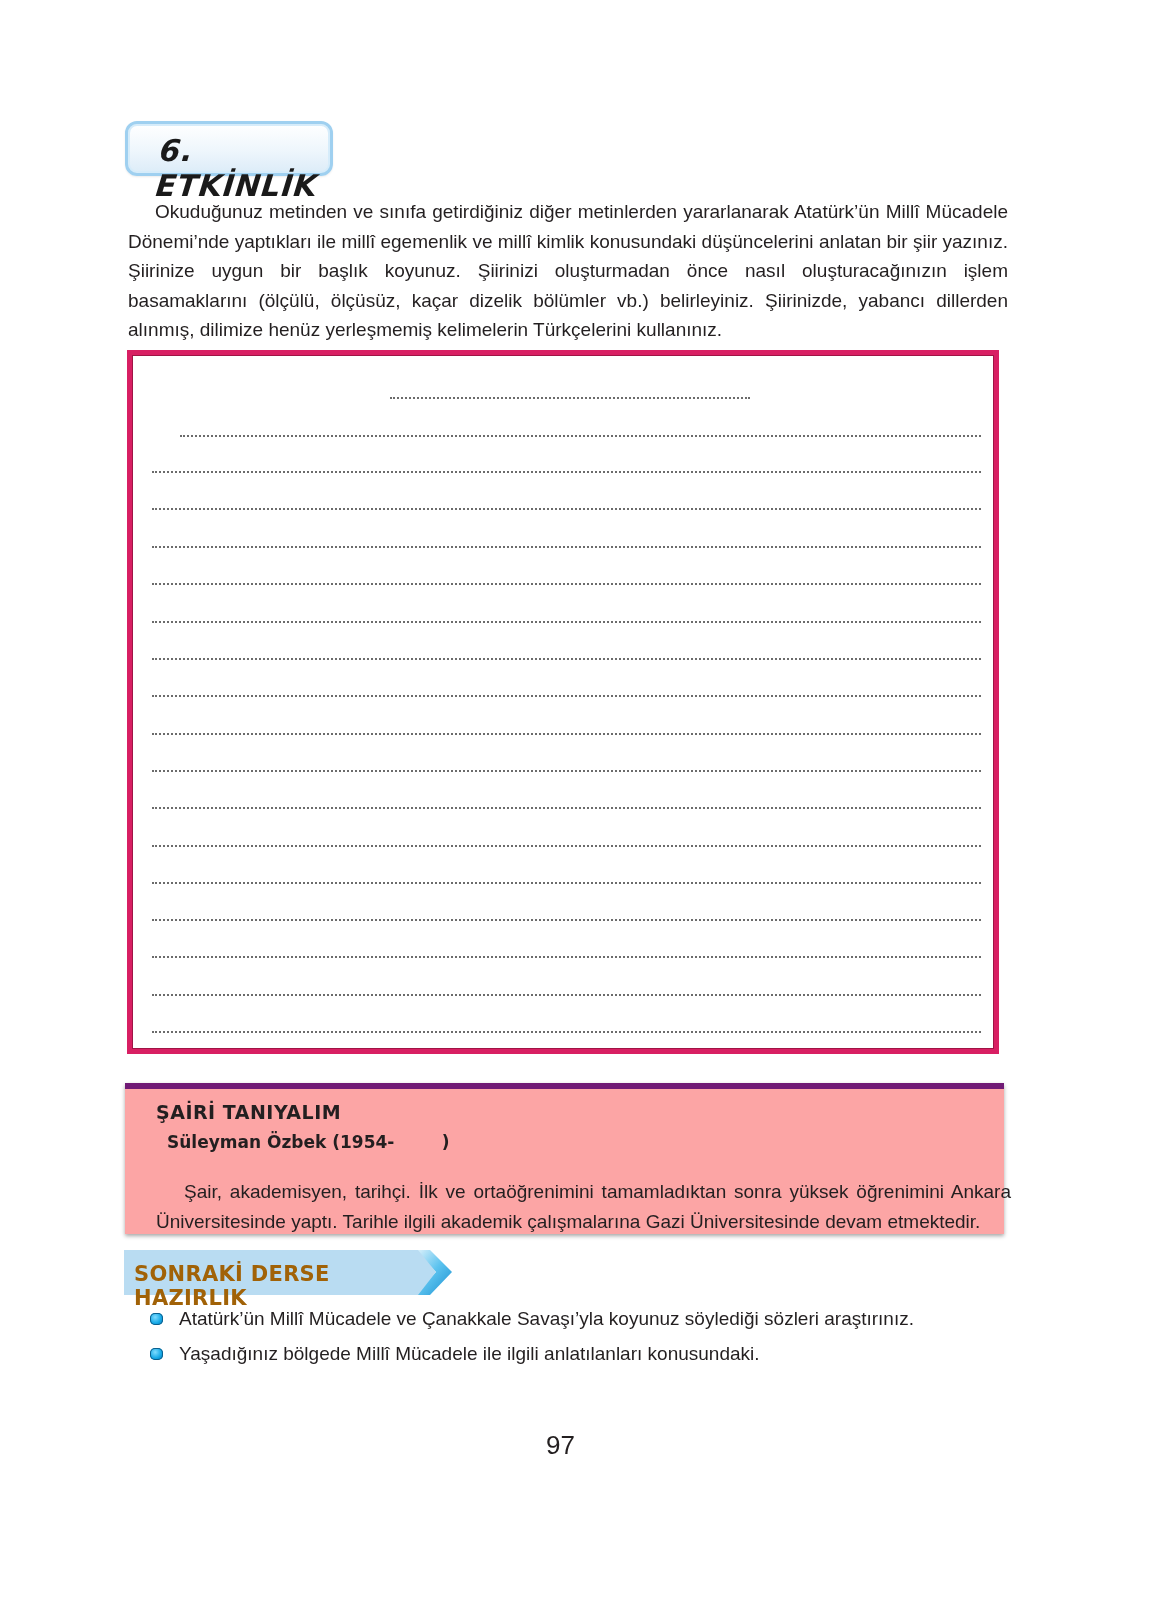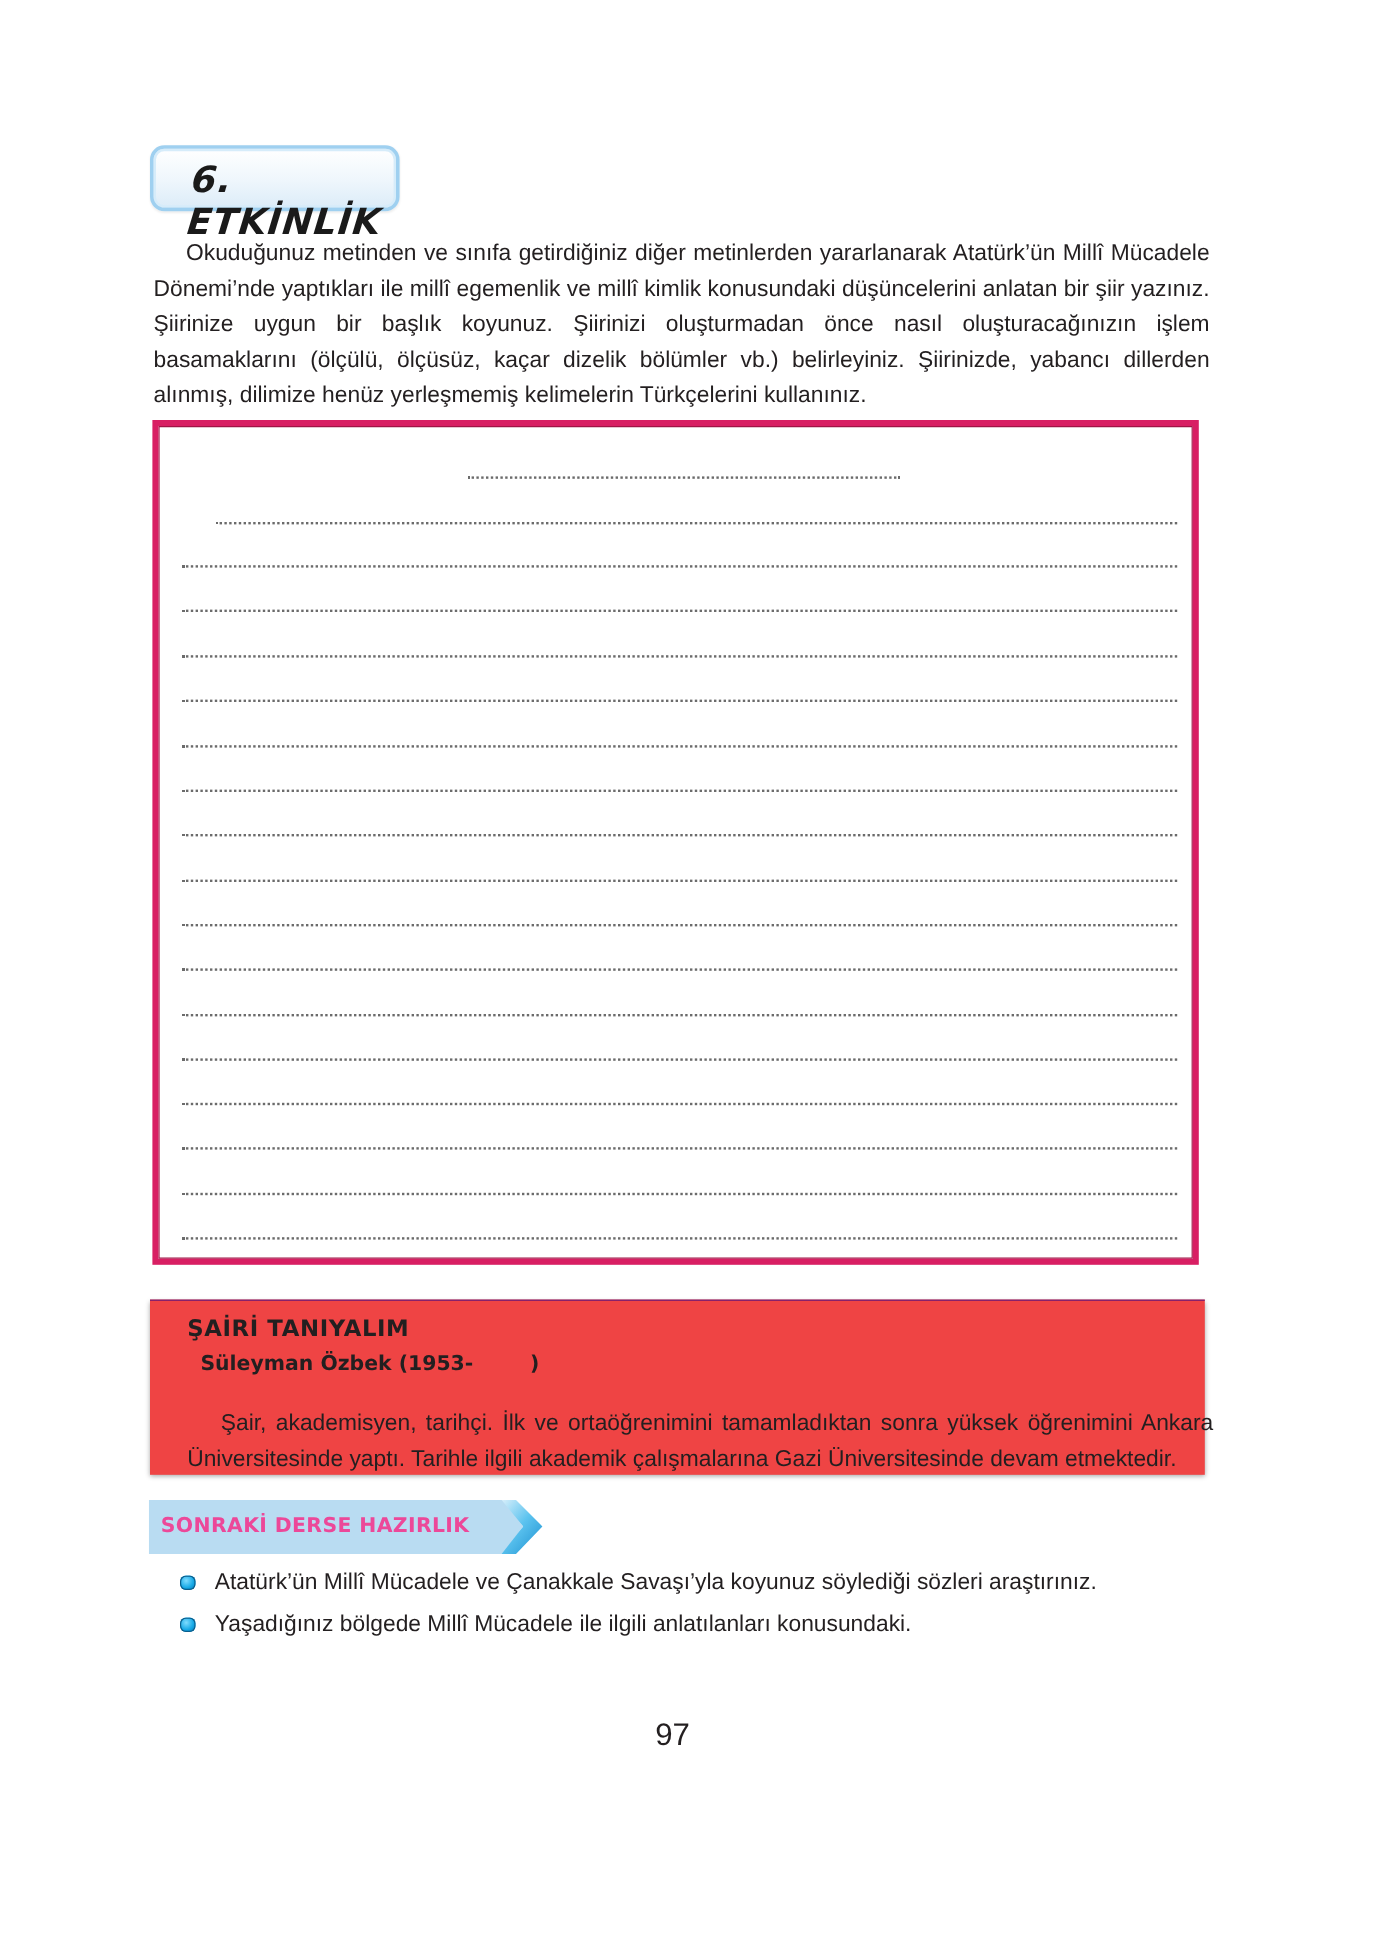--- a/index.html
+++ b/index.html
@@ -25,34 +25,34 @@
   .frame { position: absolute; left: 127px; top: 350px; width: 872px; height: 704px;
            box-sizing: border-box; border: 5px solid #d81f63;
            box-shadow: inset 0 0 0 1px #a01445; background: #fff; }
   .line { position: absolute; height: 0; border-top: 2px dotted #6b6b6b; }
   .line.title-line { left: 258px; width: 360px; }
   .line.first { left: 48px; width: 801px; }
   .line.normal { left: 20px; width: 829px; }
 
   
   .poet-box { position: absolute; left: 125px; top: 1083px; width: 879px; height: 145px;
-              background: #ef4444; box-shadow: 0 2px 4px rgba(0,0,0,0.35);
-              border-top: 1px solid #701a75; }
+              background: #fca5a5; box-shadow: 0 2px 4px rgba(0,0,0,0.35);
+              border-top: 6px solid #701a75; }
   .poet-title { position: absolute; left: 31px; top: 12px; font-size: 19px; font-weight: bold;
                 letter-spacing: 0.5px; font-family: "DejaVu Sans", sans-serif; }
   .poet-name { position: absolute; left: 42px; top: 43px; font-size: 17px; font-weight: bold;
                font-family: "DejaVu Sans", sans-serif; }
   .poet-bio { position: absolute; left: 14px; top: 71px; width: 855px; font-size: 19px;
               line-height: 30px; text-indent: 28px; margin: 17px; text-align: justify; }
 
   
   .next-banner { position: absolute; left: 124px; top: 1250px; width: 326px; height: 45px; }
   .next-banner svg { position: absolute; left: 0; top: 0; }
-  .next-title { position: absolute; left: 10px; top: 12px; font-size: 17px; font-weight: bold;
-                letter-spacing: 0.3px; font-family: "DejaVu Sans", sans-serif; color: #ec4899; }
+  .next-title { position: absolute; left: 10px; top: 12px; font-size: 21px; font-weight: bold;
+                letter-spacing: 0.3px; font-family: "DejaVu Sans", sans-serif; color: #a16207; }
 
   
   .bullets { position: absolute; left: 150px; top: 1306px; margin: 0; padding: 0; list-style: none; }
   .bullets li { position: relative; height: 34.5px; line-height: 26px; font-size: 19px;
                 padding-left: 29px; white-space: nowrap; }
   .bullet-dot { position: absolute; left: 0; top: 7px; width: 13px; height: 12px; border-radius: 5px;
                 background: radial-gradient(circle at 40% 35%, #7fdcff 0%, #15a8e6 55%, #0a6fa8 100%);
                 box-shadow: 0 0 0 1px #0b5e8c inset; }
 
   .page-number { position: absolute; left: 546px; top: 1430px; font-size: 26px; color: #231f20; }
@@ -82,21 +82,21 @@
   <div class="line normal" style="top:490px"></div>
   <div class="line normal" style="top:527px"></div>
   <div class="line normal" style="top:564px"></div>
   <div class="line normal" style="top:601px"></div>
   <div class="line normal" style="top:639px"></div>
   <div class="line normal" style="top:676px"></div>
 </div>
 
 <div class="poet-box">
   <div class="poet-title">ŞAİRİ TANIYALIM</div>
-  <div class="poet-name" style="white-space:pre">Süleyman Özbek (1953-        )</div>
+  <div class="poet-name" style="white-space:pre">Süleyman Özbek (1954-        )</div>
   <p class="poet-bio">Şair, akademisyen, tarihçi. İlk ve ortaöğrenimini tamamladıktan sonra yüksek öğrenimini Ankara Üniversitesinde yaptı. Tarihle ilgili akademik çalışmalarına Gazi Üniversitesinde devam etmektedir.</p>
 </div>
 
 <div class="next-banner">
   <svg width="330" height="45" viewBox="0 0 330 45">
     <defs>
       <linearGradient id="arrowGrad" x1="0" y1="0" x2="1" y2="1">
         <stop offset="0" stop-color="#e6f4fc"></stop>
         <stop offset="0.5" stop-color="#5cc3ef"></stop>
         <stop offset="1" stop-color="#1b8fd0"></stop>

